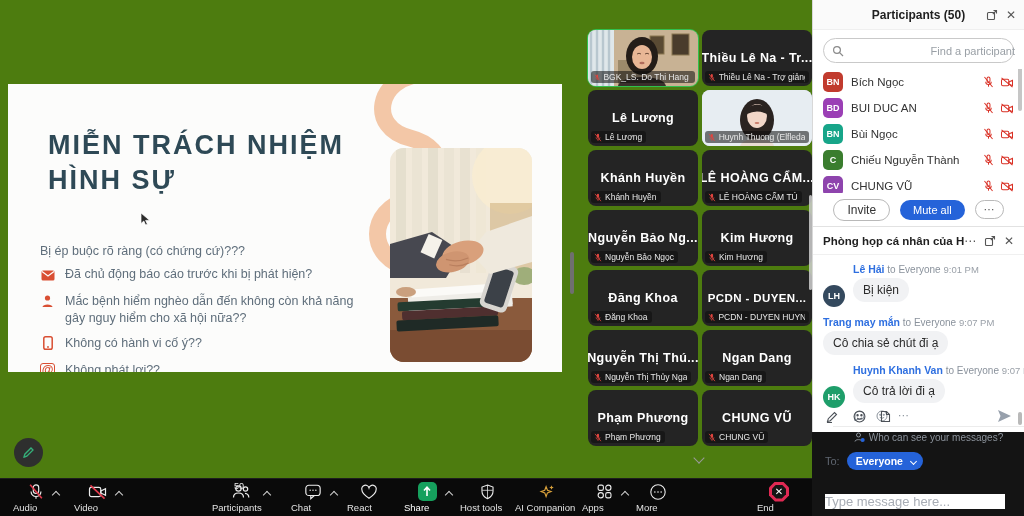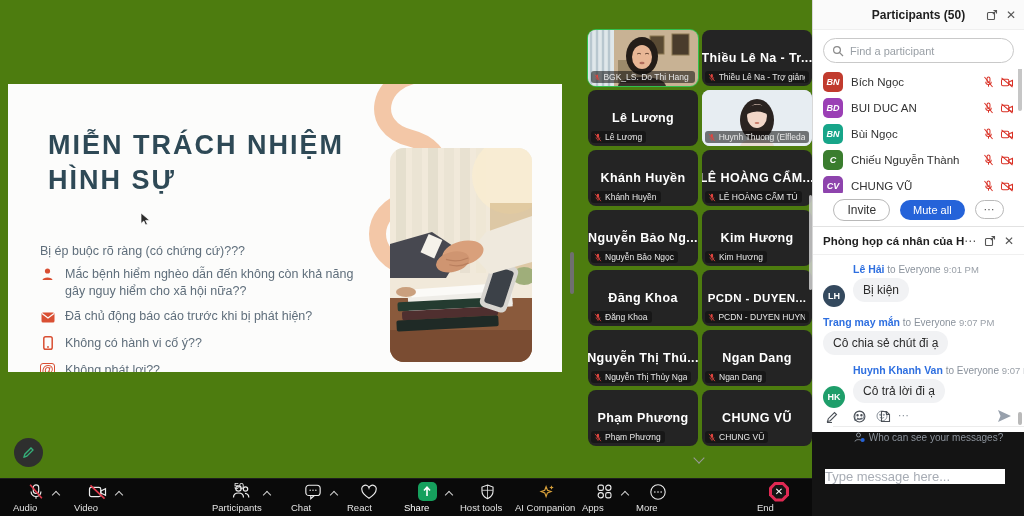--- a/index.html
+++ b/index.html
@@ -46,26 +46,26 @@
   
   .right-panel { position:absolute; left:812px; top:0; width:212px; height:432px; background:#fff; border-left:1px solid #d8d8d8; }
   .p-header { position:relative; height:30px; display:flex; align-items:center; justify-content:center;
     background:#fafafa; border-bottom:1px solid #efefef; }
   .p-header .ptitle { font-size:12px; font-weight:bold; color:#1f1f1f; }
   .hdr-icons { position:absolute; right:8px; top:0; height:30px; display:flex; align-items:center; gap:8px; }
   .icon-btn { color:#555; font-size:12px; line-height:1; cursor:default; }
   .search-wrap { position:relative; margin:8px 10px 6px; height:25px; border:1px solid #c9c9c9; border-radius:13px; background:#fff; }
   .search-wrap svg { position:absolute; left:8px; top:6px; }
   .search-input { position:absolute; left:26px; top:1px; width:165px; height:21px; border:none; outline:none;
-    font-size:11px; color:#333; background:transparent; }
+    font-size:11px; color:#333; background:transparent;text-align:right; }
   .search-input::placeholder { color:#9aa0a6; }
   .p-list { height:124px; overflow:hidden; position:relative; }
   .p-row { display:flex; align-items:center; height:26px; padding:0 10px; }
   .p-avatar { width:20px; height:20px; border-radius:5px; color:#fff; font-size:9px; font-weight:bold;
-    display:flex; align-items:center; justify-content:center; flex:0 0 20px;font-style:italic; }
+    display:flex; align-items:center; justify-content:center; flex:0 0 20px; }
   .p-name { flex:1; margin-left:8px; font-size:11.5px; color:#333; white-space:nowrap; overflow:hidden; }
   .p-ics { display:flex; gap:6px; align-items:center; }
   .p-scrollbar { position:absolute; right:2px; top:-8px; width:4px; height:46px; background:#c6c6c6; border-radius:2px; }
   .p-footer { height:34px; display:flex; align-items:center; justify-content:center; gap:10px; border-bottom:1px solid #e2e2e2; }
   .btn-outline { border:1px solid #b9b9b9; border-radius:14px; background:#fff; color:#333; font-size:12px; padding:3px 13px; }
   .btn-blue { border:none; border-radius:14px; background:#2563d9; color:#fff; font-size:11px; padding:4px 13px; }
   .btn-more { border:1px solid #b9b9b9; border-radius:14px; background:#fff; color:#555; font-size:11px; padding:2px 8px; }
 
   .c-header { position:relative; height:28px; display:flex; align-items:center; padding:0 10px; border-bottom:1px solid #f0f0f0; }
   .c-title { flex:1; font-size:11.5px; font-weight:bold; color:#1f1f1f; white-space:nowrap; overflow:hidden; }
@@ -119,35 +119,35 @@
   <div class="main-area">
     <div class="slide">
       <svg class="squiggle" width="110" height="230" viewBox="0 0 110 230">
         <path d="M84 2 C 38 6 30 56 72 66 C 112 76 112 118 70 128 C 30 138 28 186 72 196" fill="none" stroke="#f3c7a7" stroke-width="17" stroke-linecap="round"></path>
       </svg>
       <div class="slide-title">MIỄN TRÁCH NHIỆM HÌNH SỰ</div>
       <div class="slide-intro">Bị ép buộc rõ ràng (có chứng cứ)???</div>
       <div class="bullets">
         <div class="bullet">
           <span class="bicon">
+            <svg width="14" height="11" viewBox="0 0 14 11">
+                <rect x="0.5" y="0.5" width="13" height="10" rx="1.5" fill="#d94f33"></rect>
+                <path d="M1 1.5 L7 6 L13 1.5" stroke="#fcfcfb" stroke-width="1.2" fill="none"></path>
+              </svg>
+          </span>
+          <span class="btext">Đã chủ động báo cáo trước khi bị phát hiện?</span>
+        </div>
+        <div class="bullet">
+          <span class="bicon">
             <svg width="11" height="13" viewBox="0 0 11 13">
                 <circle cx="5.5" cy="3" r="2.6" fill="#d94f33"></circle>
                 <path d="M0.5 12 C0.5 8.5 10.5 8.5 10.5 12 Z" fill="#d94f33"></path>
               </svg>
           </span>
           <span class="btext">Mắc bệnh hiểm nghèo dẫn đến không còn khả năng gây nguy hiểm cho xã hội nữa??</span>
-        </div>
-        <div class="bullet">
-          <span class="bicon">
-            <svg width="14" height="11" viewBox="0 0 14 11">
-                <rect x="0.5" y="0.5" width="13" height="10" rx="1.5" fill="#d94f33"></rect>
-                <path d="M1 1.5 L7 6 L13 1.5" stroke="#fcfcfb" stroke-width="1.2" fill="none"></path>
-              </svg>
-          </span>
-          <span class="btext">Đã chủ động báo cáo trước khi bị phát hiện?</span>
         </div>
         <div class="bullet">
           <span class="bicon">
             <svg width="10" height="14" viewBox="0 0 10 14">
                 <rect x="0.8" y="0.8" width="8.4" height="12.4" rx="1.8" fill="none" stroke="#d94f33" stroke-width="1.5"></rect>
                 <circle cx="5" cy="11" r="0.9" fill="#d94f33"></circle>
               </svg>
           </span>
           <span class="btext">Không có hành vi cố ý??</span>
         </div>
@@ -600,20 +600,24 @@
 
     <div class="privacy">
       <svg width="11" height="11" viewBox="0 0 11 11">
           <circle cx="4.5" cy="3" r="2" fill="none" stroke="#8b929b"></circle>
           <path d="M1 9.5 C1 7 8 7 8 9.5" fill="none" stroke="#8b929b"></path>
           <circle cx="8.7" cy="8" r="2" fill="#2563d9"></circle>
         </svg>
       <span>Who can see your messages?</span>
     </div>
 
+    <div class="to-row">
+      <span class="to-label">To:</span>
+      <button class="to-pill"><span>Everyone</span><span class="chev"></span></button>
+    </div>
     <input class="chat-input" placeholder="Type message here..." style="">
 
     <div class="composer-icons">
       <svg width="13" height="13" viewBox="0 0 13 13" fill="none" stroke="#4c5158" stroke-width="1.1">
           <path d="M1.5 11.5 2.3 8.7 8.5 2.5 10.5 4.5 4.3 10.7Z"></path>
           <line x1="1" y1="12.5" x2="6" y2="12.5"></line>
         </svg>
       <svg width="13" height="13" viewBox="0 0 12 12" fill="none" stroke="#4c5158" stroke-width="1">
           <circle cx="6" cy="6" r="5"></circle>
           <circle cx="4.2" cy="4.8" r="0.6" fill="#4c5158"></circle>

